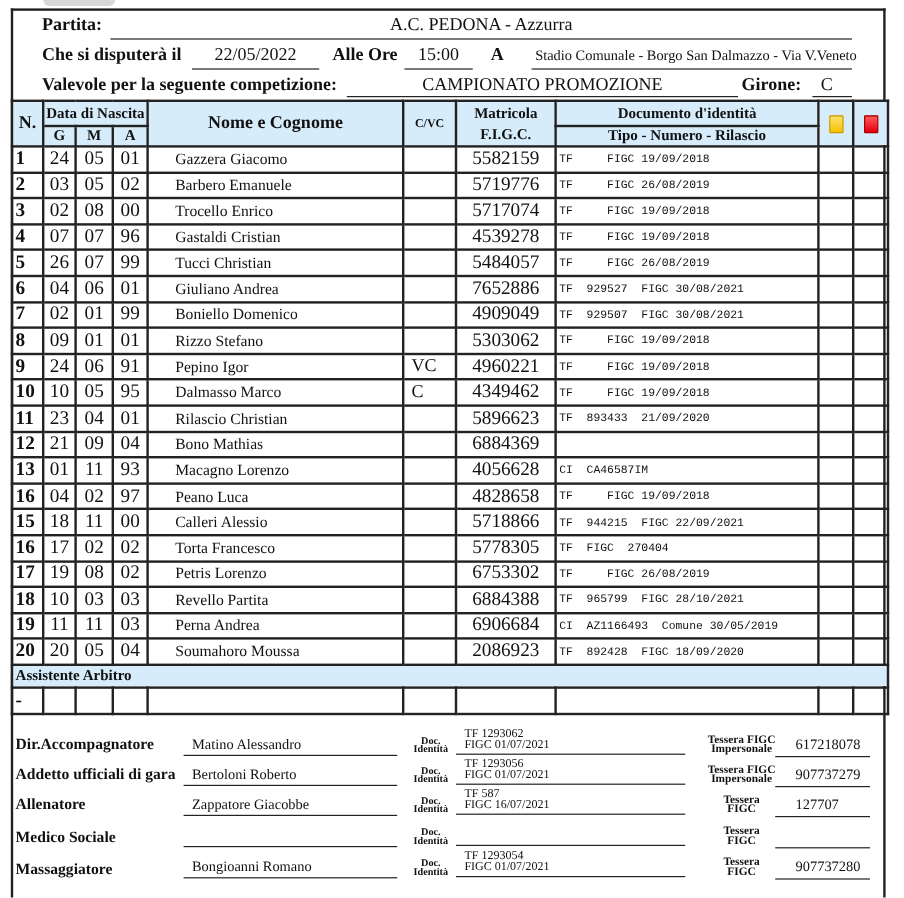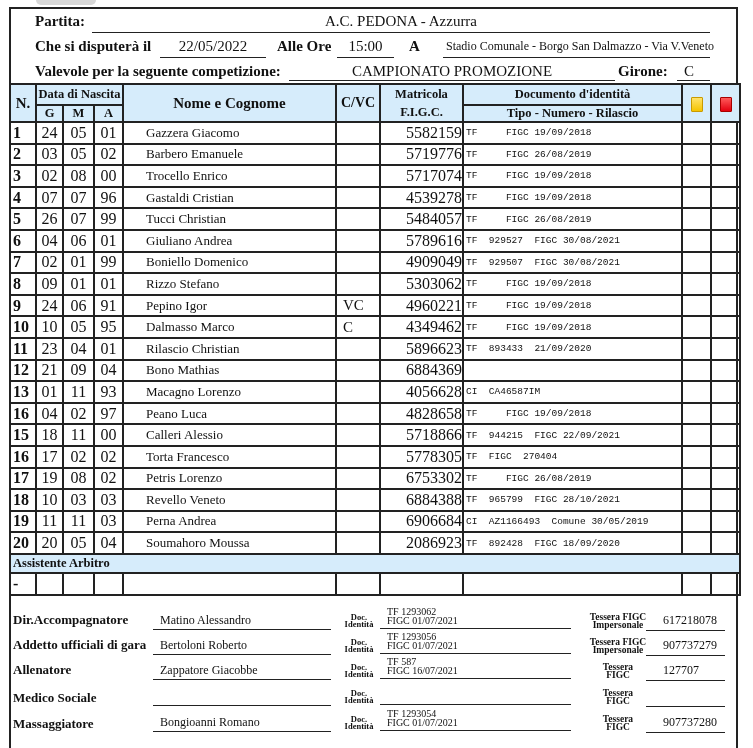--- a/index.html
+++ b/index.html
@@ -15,21 +15,21 @@
   table.grid { position:absolute; left:9px; top:83px; border-collapse:collapse; table-layout:fixed; width:730px; }
   table.grid td, table.grid th { border:2px solid #222; padding:0; overflow:hidden; white-space:nowrap; }
   table.grid th { background:#d6ecfb; font-weight:bold; }
   .h1 { height:20px; }
   .h2 { height:17px; }
   .row td { height:19.6px; }
   .c-n { font-weight:bold; font-size:16px; text-align:left; padding-left:2px !important; }
   .c-d { font-size:16px; text-align:center; }
   .c-name { font-size:13px; padding-left:22px !important; }
   .c-cap { font-size:15px; padding-left:6px !important; }
-  .c-mat { font-size:16px; text-align:right; }
+  .c-mat { font-size:16px; text-align:center; }
   .c-doc { font-size:9.5px; padding-left:2px !important;font-family:Liberation Mono, monospace; }
   .ass td { background:#d6ecfb; height:17px; font-weight:bold; font-size:12.5px; padding-left:2px !important; }
   .blank td { height:20px; }
   .card { display:inline-block; width:10px; height:13px; border-radius:1px; vertical-align:middle; }
 
   .staff-lbl { position:absolute; font-weight:bold; font-size:13px; white-space:nowrap; }
   .staff-name { position:absolute; font-size:12px; white-space:nowrap; }
   .doc-lbl { position:absolute; font-weight:bold; font-size:8.5px; line-height:8px; text-align:center; width:40px; }
   .doc-val { position:absolute; font-size:10px; line-height:10px; white-space:nowrap; }
   .tess-lbl { position:absolute; font-weight:bold; font-size:9.5px; line-height:9px; text-align:center; width:80px; }
@@ -73,21 +73,21 @@
       <col style="width:83px">
       <col style="width:219px">
     <col style="width:29px">
       <col style="width:29px">
   </colgroup>
   <thead>
     <tr class="h1">
       <th rowspan="2" style="font-size:15px;">N.</th>
       <th colspan="3" style="font-size:12.5px;">Data di Nascita</th>
       <th rowspan="2" style="font-size:15px;">Nome e Cognome</th>
-      <th rowspan="2" style="font-size:14px;">C/VC</th>
+      <th rowspan="2" style="font-size:10px;">C/VC</th>
       <th rowspan="2" style="font-size:12.5px;line-height:18px;">
         <div>Matricola</div>
         <div>F.I.G.C.</div>
       </th>
       <th style="font-size:12.5px;">Documento d'identità</th>
       <th rowspan="2"><span class="card" id="yc" style="background: linear-gradient(rgb(255, 226, 106), rgb(245, 196, 0)); border: 1px solid rgb(201, 154, 0);"></span></th>
       <th rowspan="2"><span class="card" id="rc" style="background: linear-gradient(rgb(255, 90, 90), rgb(228, 0, 15)); border: 1px solid rgb(168, 0, 0);"></span></th>
     </tr>
     <tr class="h2">
       <th style="font-size:12.5px;">G</th>
@@ -157,21 +157,21 @@
         <td></td>
         <td></td>
       </tr>
       <tr class="row">
         <td class="c-n">6</td>
         <td class="c-d">04</td>
         <td class="c-d">06</td>
         <td class="c-d">01</td>
         <td class="c-name">Giuliano Andrea</td>
         <td class="c-cap"></td>
-        <td class="c-mat">5789616</td>
+        <td class="c-mat">7652886</td>
         <td class="c-doc" style="white-space: pre;">TF  929527  FIGC 30/08/2021</td>
         <td></td>
         <td></td>
       </tr>
       <tr class="row">
         <td class="c-n">7</td>
         <td class="c-d">02</td>
         <td class="c-d">01</td>
         <td class="c-d">99</td>
         <td class="c-name">Boniello Domenico</td>
@@ -299,21 +299,21 @@
         <td class="c-mat">6753302</td>
         <td class="c-doc" style="white-space: pre;">TF     FIGC 26/08/2019</td>
         <td></td>
         <td></td>
       </tr>
       <tr class="row">
         <td class="c-n">18</td>
         <td class="c-d">10</td>
         <td class="c-d">03</td>
         <td class="c-d">03</td>
-        <td class="c-name">Revello Veneto</td>
+        <td class="c-name">Revello Partita</td>
         <td class="c-cap"></td>
         <td class="c-mat">6884388</td>
         <td class="c-doc" style="white-space: pre;">TF  965799  FIGC 28/10/2021</td>
         <td></td>
         <td></td>
       </tr>
       <tr class="row">
         <td class="c-n">19</td>
         <td class="c-d">11</td>
         <td class="c-d">11</td>

